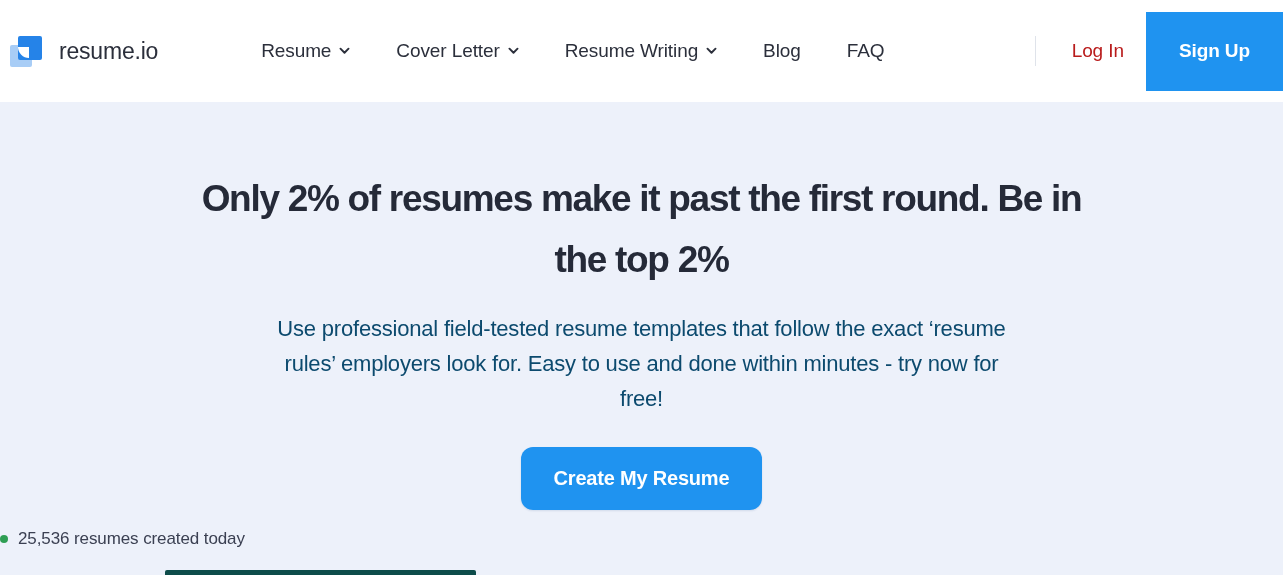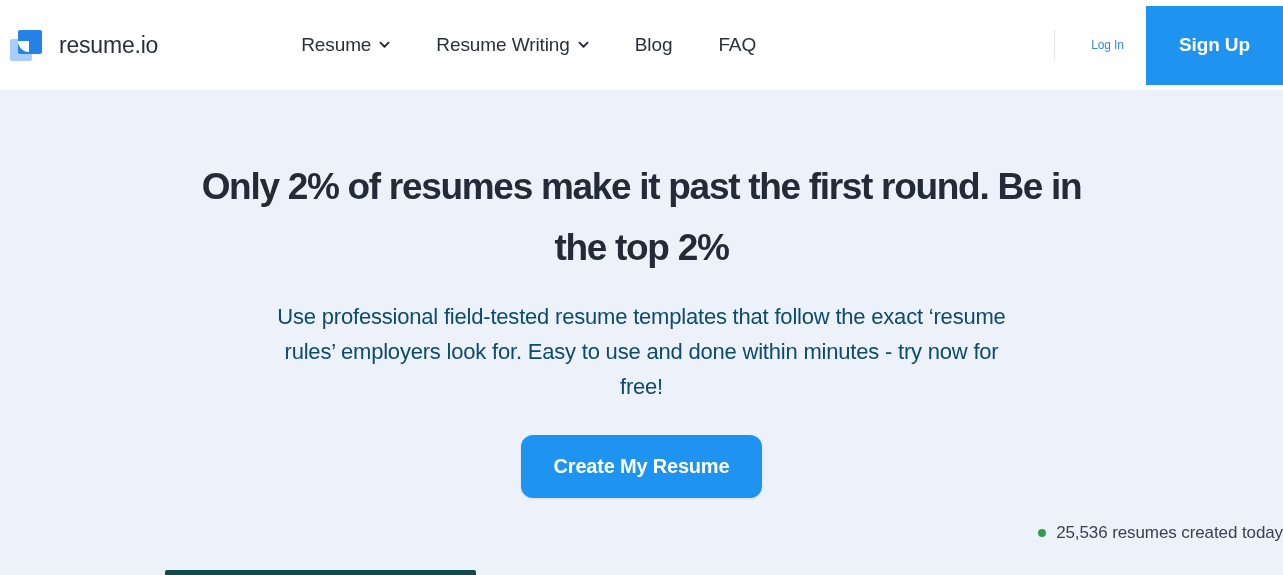--- a/index.html
+++ b/index.html
@@ -20,27 +20,26 @@
     position: relative;
     width: 1283px;
     height: 575px;
     background: #edf1fa;
     overflow: hidden;
   }
 
   
   .header {
     position: relative;
-    height: 90px;
+    height: 102px;
     background: #ffffff;
     display: flex;
     align-items: center;
     padding: 0 0 0 10px;
     z-index: 5;
-    gap: 40px;
   }
 
   .brand {
     display: flex;
     align-items: center;
     gap: 13px;
     margin-left: 0px;
     text-decoration: none;
   }
 
@@ -123,22 +122,22 @@
   }
 
   .divider {
     width: 1px;
     height: 30px;
     background: #dfe3ea;
     margin: 0 14px 0 32px;
   }
 
   .login-link {
-    font-size: 12px;
-    color: #3b82f6;
+    font-size: 19px;
+    color: #b91c1c;
     padding: 0 22px;
     cursor: pointer;
     white-space: nowrap;
     text-decoration: none;
     letter-spacing: -0.1px;
   }
 
   .signup-btn {
     background: #1f93f0;
     color: #ffffff;
@@ -203,24 +202,24 @@
     border: none;
     border-radius: 12px;
     padding: 20px 33px;
     cursor: pointer;
     font-family: "Liberation Sans", sans-serif;
     letter-spacing: -0.2px;
     box-shadow: 0 1px 2px rgba(20,60,120,0.12);
   }
 
   .counter {
-    margin-top: 25px;
-    display: flex;
-    align-items: center;
-    justify-content: flex-end;
+    margin-top: 19px;
+    display: flex;
+    align-items: center;
+    justify-content: flex-start;
     gap: 10px;
     font-size: 17px;
     color: #3b4052;
     letter-spacing: -0.1px;
   }
 
   .dot {
     width: 8px;
     height: 8px;
     border-radius: 50%;
@@ -261,20 +260,28 @@
 
       <div class="nav-item">
         <span>Resume</span>
         <span class="chev">
           <svg viewBox="0 0 12 12" width="11" height="11" aria-hidden="true">
             <path d="M1.6 4 L6 8.4 L10.4 4" fill="none" stroke="#2b2f3b" stroke-width="2.1" stroke-linecap="round" stroke-linejoin="round"></path>
           </svg>
         </span>
       </div>
 
+      <div class="nav-item">
+        <span>Cover Letter</span>
+        <span class="chev">
+          <svg viewBox="0 0 12 12" width="11" height="11" aria-hidden="true">
+            <path d="M1.6 4 L6 8.4 L10.4 4" fill="none" stroke="#2b2f3b" stroke-width="2.1" stroke-linecap="round" stroke-linejoin="round"></path>
+          </svg>
+        </span>
+      </div>
 
       <div class="nav-item">
         <span>Resume Writing</span>
         <span class="chev">
           <svg viewBox="0 0 12 12" width="11" height="11" aria-hidden="true">
             <path d="M1.6 4 L6 8.4 L10.4 4" fill="none" stroke="#2b2f3b" stroke-width="2.1" stroke-linecap="round" stroke-linejoin="round"></path>
           </svg>
         </span>
       </div>
 

